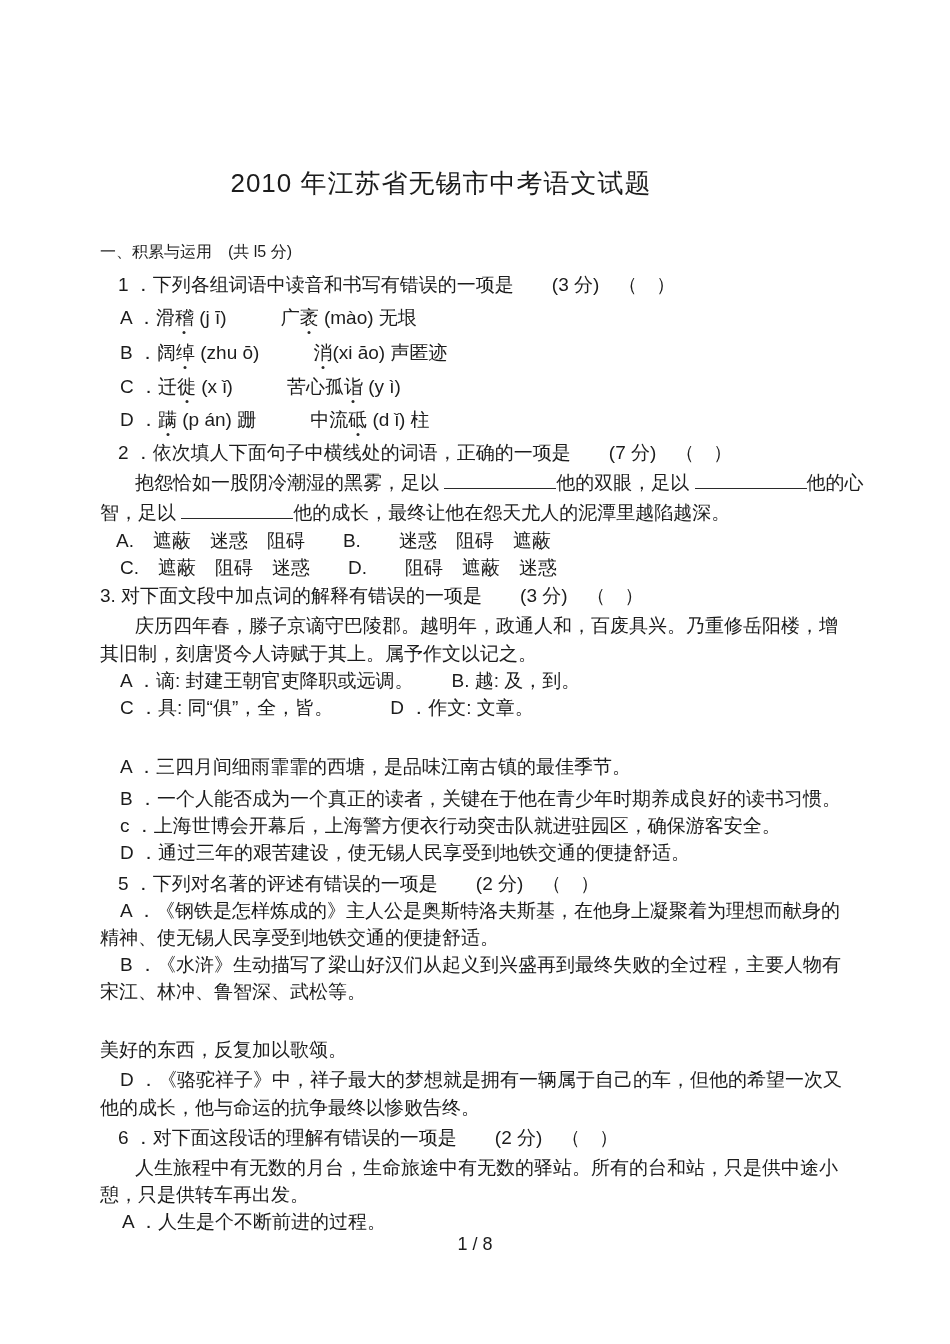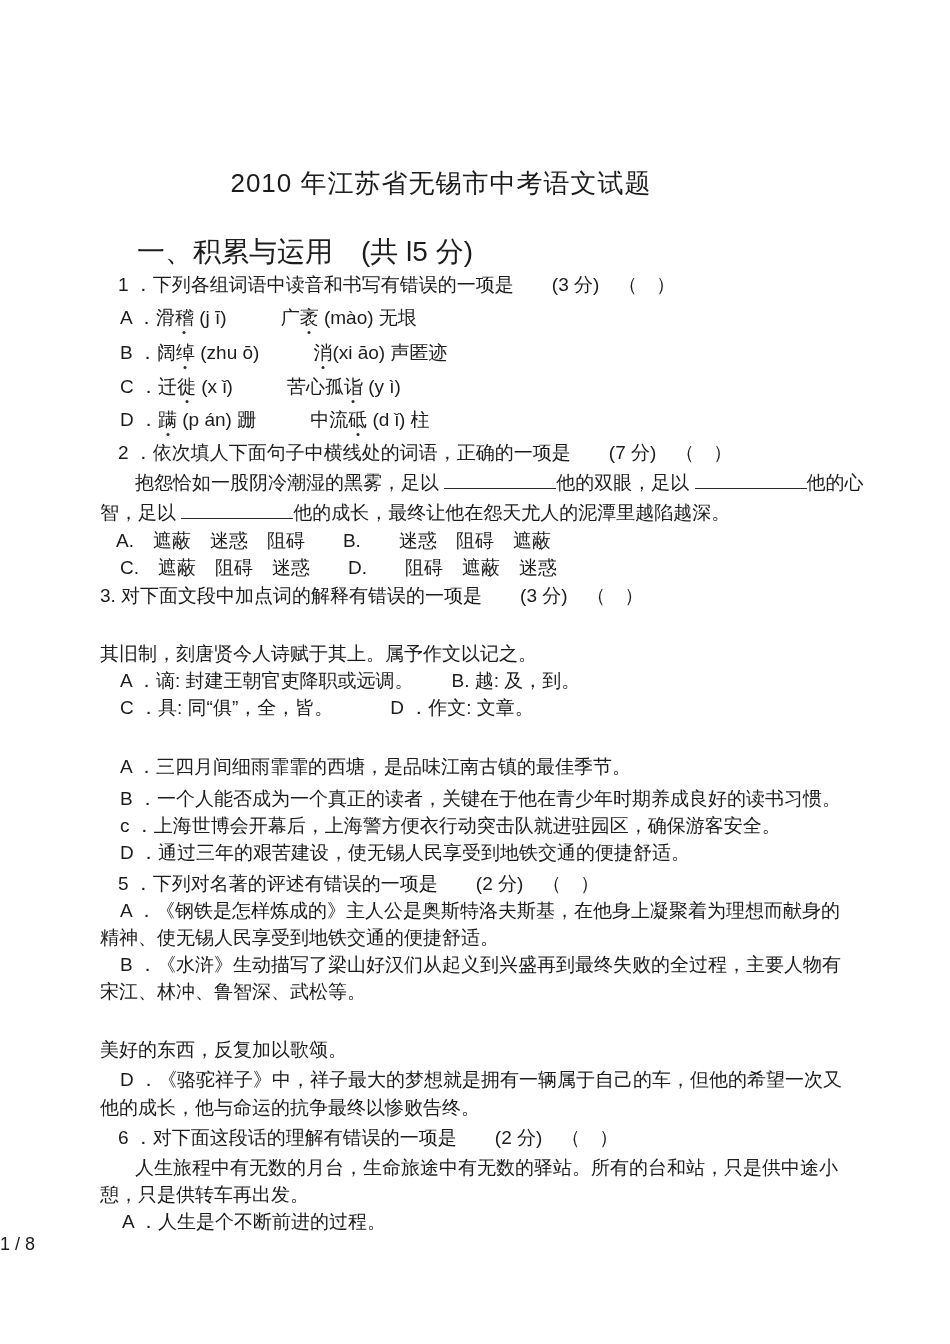--- a/index.html
+++ b/index.html
@@ -15,36 +15,36 @@
     position:absolute;top:166px;left:0;width:950px;
     box-sizing:border-box;padding-right:68px;
     text-align:center;
     font-size:26px;letter-spacing:1px;white-space:pre;
   }
   .ln{
     position:absolute;
     font-size:19px;line-height:24px;
     white-space:pre;
   }
-  .sec{font-size:28px;margin-left:37px;}
+  .sec{font-size:16px;}
   .blank{
     display:inline-block;width:112px;height:2px;
     border-bottom:1px solid #2a2a2a;
     vertical-align:baseline;
   }
   .gap{display:inline-block;width:54px;}
   .dot{position:relative;}
   .dot::after{
     content:"";position:absolute;left:50%;bottom:-6px;
     transform:translateX(-50%);
     width:3px;height:3px;border-radius:50%;background:#2a2a2a;
   }
   .footer{
     position:absolute;top:1234px;left:0;width:950px;
-    text-align:left;font-size:18px;white-space:pre;
+    text-align:center;font-size:18px;white-space:pre;
   }
 </style>
 </head>
 <body>
 
 <div class="page">
 
   <div class="title">2010 年江苏省无锡市中考语文试题</div>
 
   <div class="ln sec" style="top:240px;left:100px">一、积累与运用　(共 l5 分)</div>
@@ -62,20 +62,21 @@
   <div class="ln" style="top:441px;left:118px">2 ．依次填人下面句子中横线处的词语，正确的一项是　　(7 分)　（　）</div>
 
   <div class="ln" style="top:471px;left:135px"><span>抱怨恰如一股阴冷潮湿的黑雾，足以 </span><span class="blank"></span><span>他的双眼，足以 </span><span class="blank"></span><span>他的心</span></div>
 
   <div class="ln" style="top:501px;left:100px"><span>智，足以 </span><span class="blank"></span><span>他的成长，最终让他在怨天尤人的泥潭里越陷越深。</span></div>
 
   <div class="ln" style="top:529px;left:116px">A.　遮蔽　迷惑　阻碍　　B.　　迷惑　阻碍　遮蔽</div>
   <div class="ln" style="top:556px;left:120px">C.　遮蔽　阻碍　迷惑　　D.　　阻碍　遮蔽　迷惑</div>
 
   <div class="ln" style="top:584px;left:100px">3. 对下面文段中加点词的解释有错误的一项是　　(3 分)　（　）</div>
+  <div class="ln" style="top:614px;left:135px">庆历四年春，滕子京谪守巴陵郡。越明年，政通人和，百废具兴。乃重修岳阳楼，增</div>
   <div class="ln" style="top:642px;left:100px">其旧制，刻唐贤今人诗赋于其上。属予作文以记之。</div>
   <div class="ln" style="top:669px;left:120px">A ．谪: 封建王朝官吏降职或远调。　　B. 越: 及，到。</div>
   <div class="ln" style="top:696px;left:120px">C ．具: 同“俱”，全，皆。　　　D ．作文: 文章。</div>
 
   <div class="ln" style="top:755px;left:120px">A ．三四月间细雨霏霏的西塘，是品味江南古镇的最佳季节。</div>
   <div class="ln" style="top:787px;left:120px">B ．一个人能否成为一个真正的读者，关键在于他在青少年时期养成良好的读书习惯。</div>
   <div class="ln" style="top:814px;left:120px">c ．上海世博会开幕后，上海警方便衣行动突击队就进驻园区，确保游客安全。</div>
   <div class="ln" style="top:841px;left:120px">D ．通过三年的艰苦建设，使无锡人民享受到地铁交通的便捷舒适。</div>
 
   <div class="ln" style="top:872px;left:118px">5 ．下列对名著的评述有错误的一项是　　(2 分)　（　）</div>

